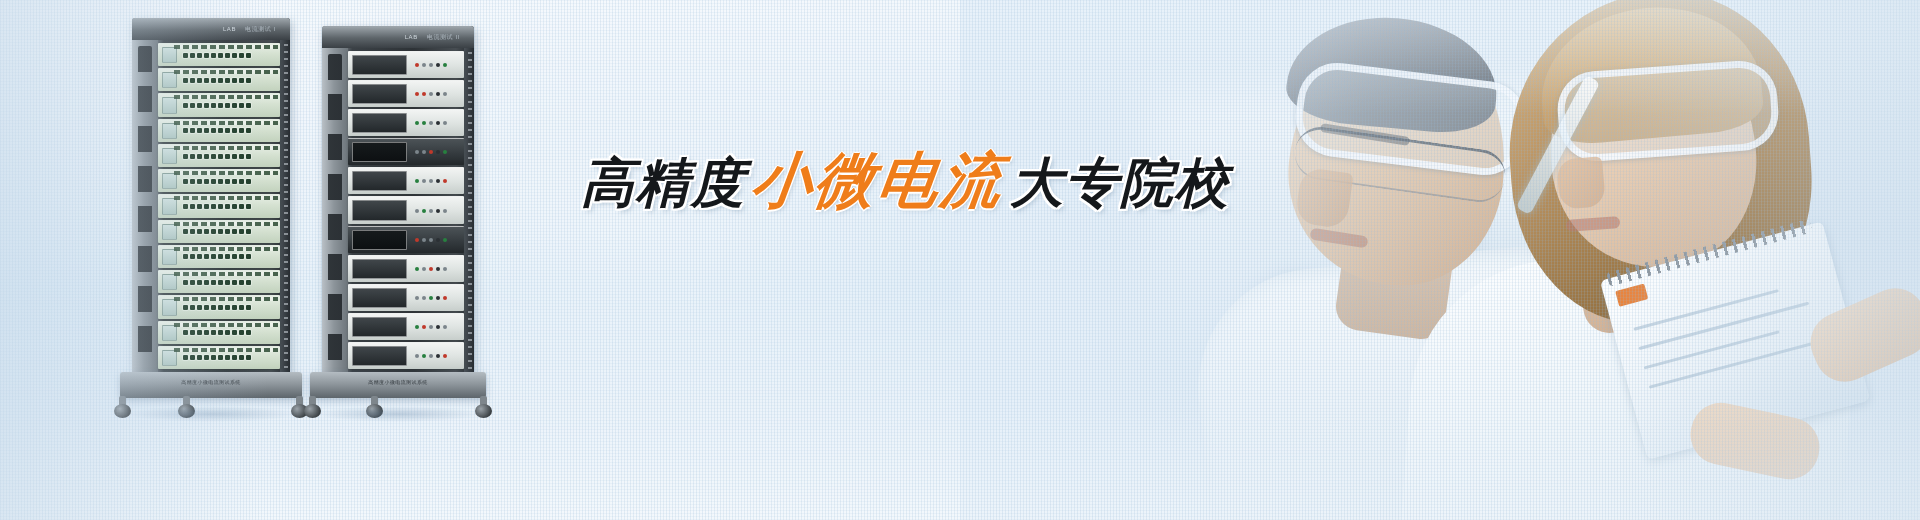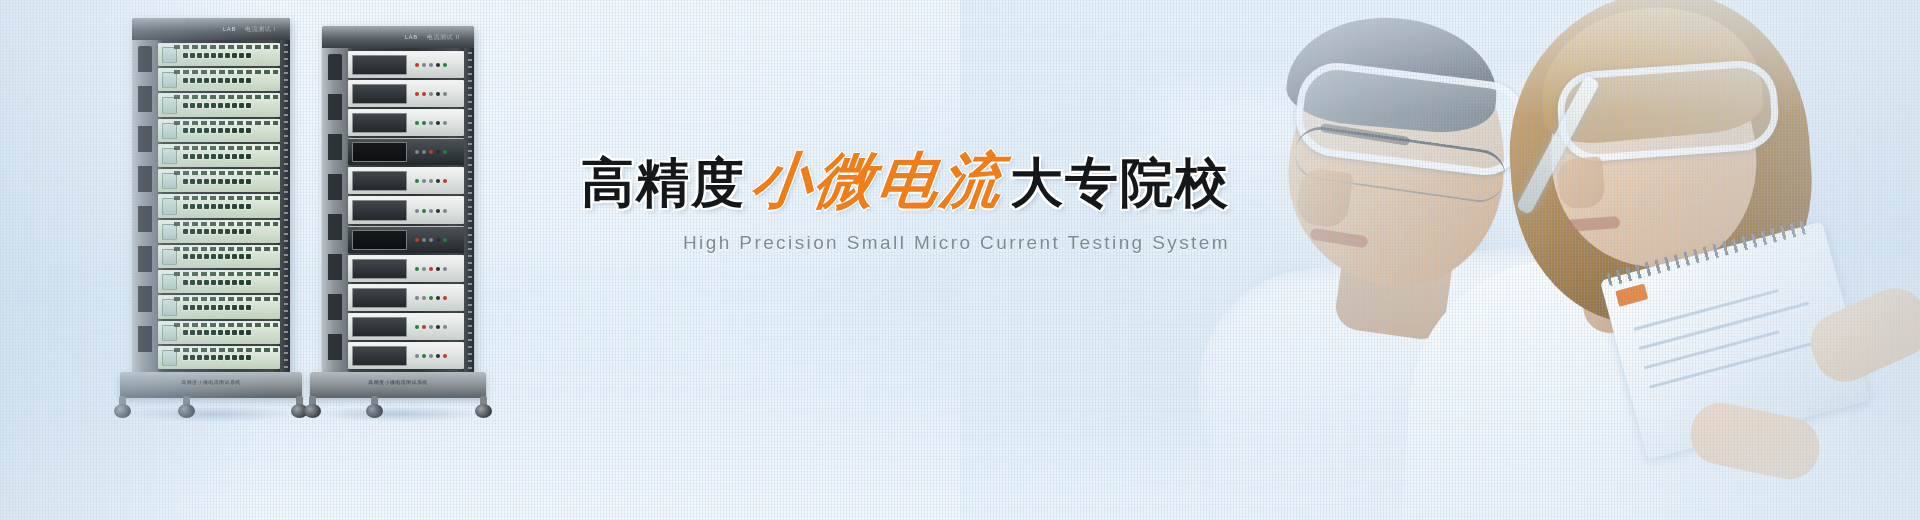--- a/index.html
+++ b/index.html
@@ -309,20 +309,21 @@
     font-size:53px;line-height:1;font-weight:bold;white-space:nowrap;
     font-family:"Liberation Sans","DejaVu Sans",sans-serif;
     letter-spacing:2px;
   }
   .hl-black{
     color:#15181b;
     text-shadow:
       2px 0 0 #fff,-2px 0 0 #fff,0 2px 0 #fff,0 -2px 0 #fff,
       2px 2px 0 #fff,-2px 2px 0 #fff,2px -2px 0 #fff,-2px -2px 0 #fff,
       3px 3px 5px rgba(90,120,150,.35);
+    font-style: italic;
   }
   .hl-orange{
     color:#ef7d1a;font-style:italic;font-weight:bold;
     font-family:"DejaVu Serif","Liberation Serif",serif;
     font-size:60px;letter-spacing:3px;padding:0 6px;
     text-shadow:
       1.5px 0 0 #fff,-1.5px 0 0 #fff,0 1.5px 0 #fff,0 -1.5px 0 #fff,
       2px 2px 4px rgba(120,145,170,.35);
     transform:skewX(-7deg);display:inline-block;
   }
@@ -779,16 +780,15 @@
       </div>
     <div class="rack-shadow"></div>
   </div>
 
   <div class="bg-vign"></div>
 
   <div class="textblock">
     <div class="headline">
       <span class="hl-black">高精度</span><span class="hl-orange">小微电流</span><span class="hl-black">大专院校</span>
     </div>
-    <div class="subtitle-en">High Precision Small Micro Current Testing System</div>
   </div>
 
 </div>
 
 </body></html>

